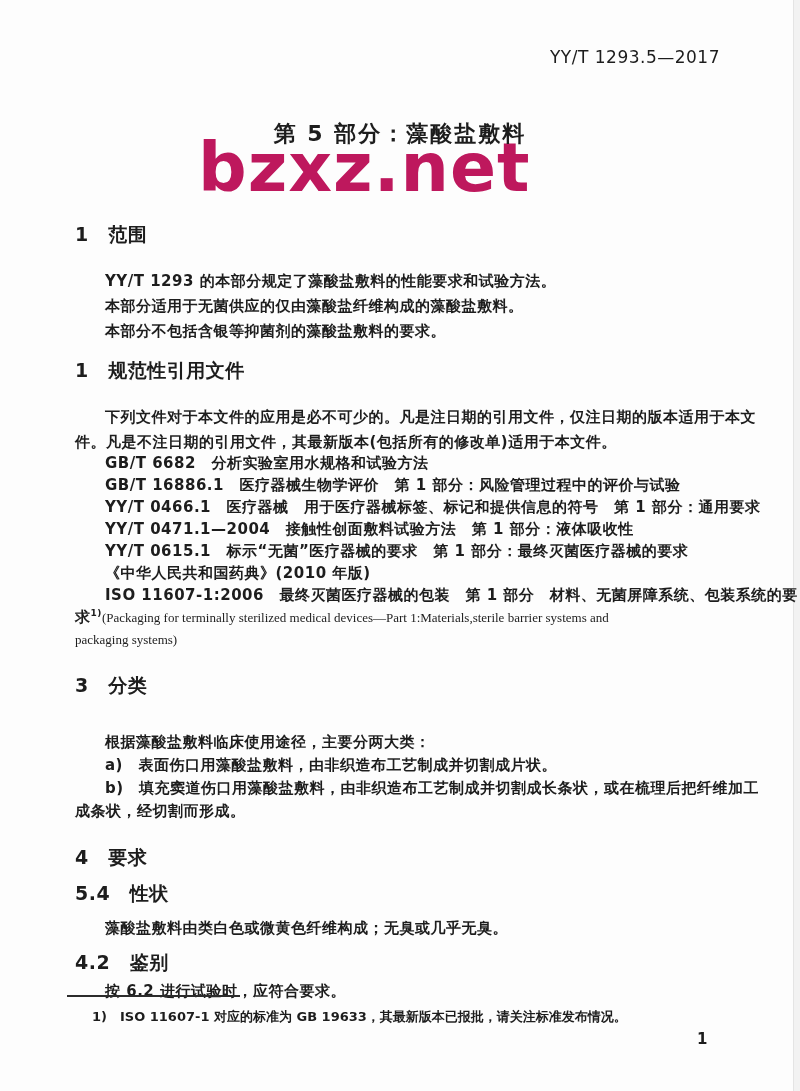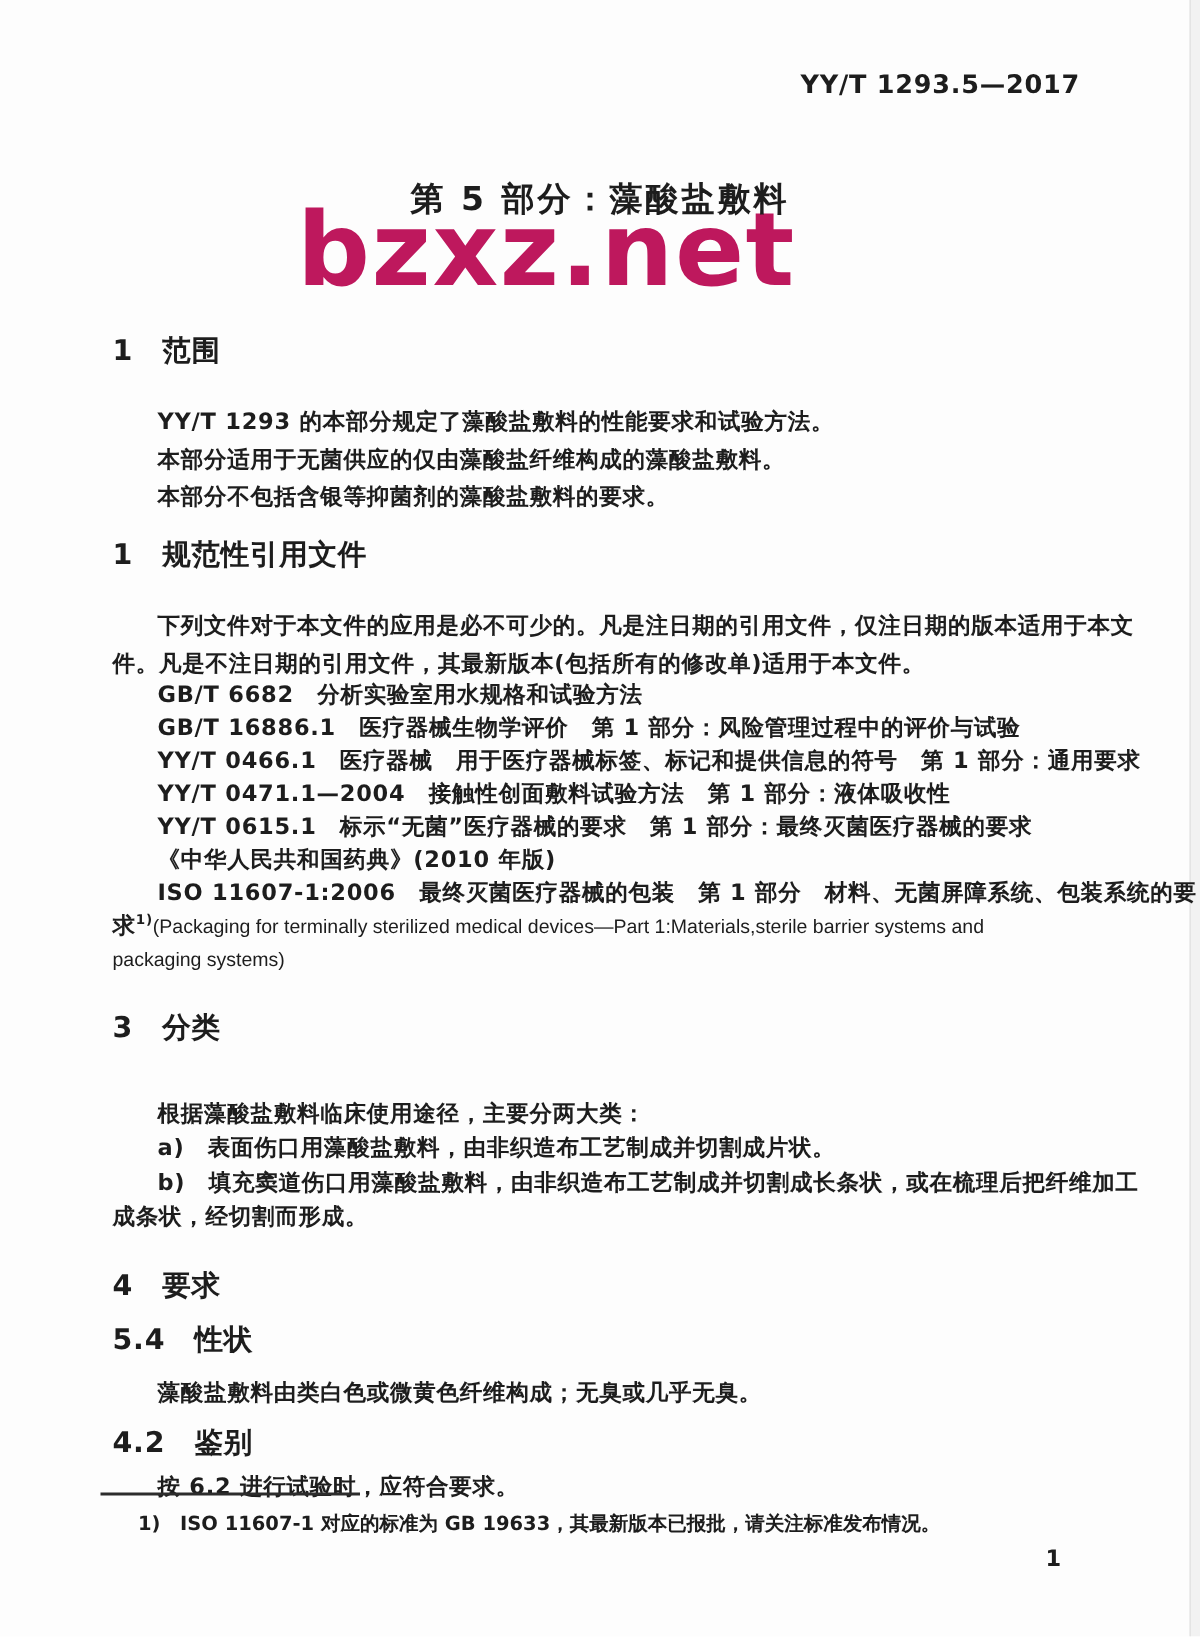--- a/index.html
+++ b/index.html
@@ -9,21 +9,21 @@
     background:#fdfdfd; overflow:hidden;
     font-family:"DejaVu Sans", sans-serif;
     color:#1d1d1d;
   }
   .scan-edge-right {
     position:absolute; left:793px; top:0; width:7px; height:100%;
     background:#f2f2f2; border-left:1px solid #e4e4e4;
   }
   .header-num {
     position:absolute; top:47px; right:80px;
-    font-size:17px; font-weight:700; letter-spacing:0.5px;
+    font-size:17px; font-weight:400; letter-spacing:0.5px;
     white-space:nowrap; z-index:3;
   }
   .watermark {
     position:absolute; left:198px; top:128px;
     font-size:68px; font-weight:700; color:#be185d;
     letter-spacing:1px; z-index:1; user-select:none; white-space:nowrap;
   }
   .doc-title {
     position:absolute; left:0; right:0; top:117px;
     text-align:center; z-index:2;
@@ -39,21 +39,21 @@
   .h  { line-height:25px; font-size:19px; font-weight:700; white-space:nowrap; }
   .ln { line-height:25px; white-space:nowrap; }
   .ind { padding-left:30px; }
   .m-p1   { margin-top:22px; }
   .m-h2   { margin-top:14px; }
   .m-intro{ margin-top:22px; }
   .refs   { margin-top:-3px; }
   .refs .ln { line-height:22px; padding-left:30px; }
   .iso .ln  { line-height:22px; }
   .en {
-    font-family:Liberation Sans, sans-serif;
+    font-family:Liberation Serif, serif;
     font-size:13px; font-weight:500; letter-spacing:0;
   }
   .sup { font-size:9px; vertical-align:super; line-height:0; }
   .m-h3    { margin-top:22px; }
   .m-cint  { margin-top:33px; }
   .cls .ln { line-height:23px; }
   .li  { margin-left:30px; }
   .li2 { }
   .m-h4  { margin-top:22px; }
   .m-h41 { margin-top:11px; }

